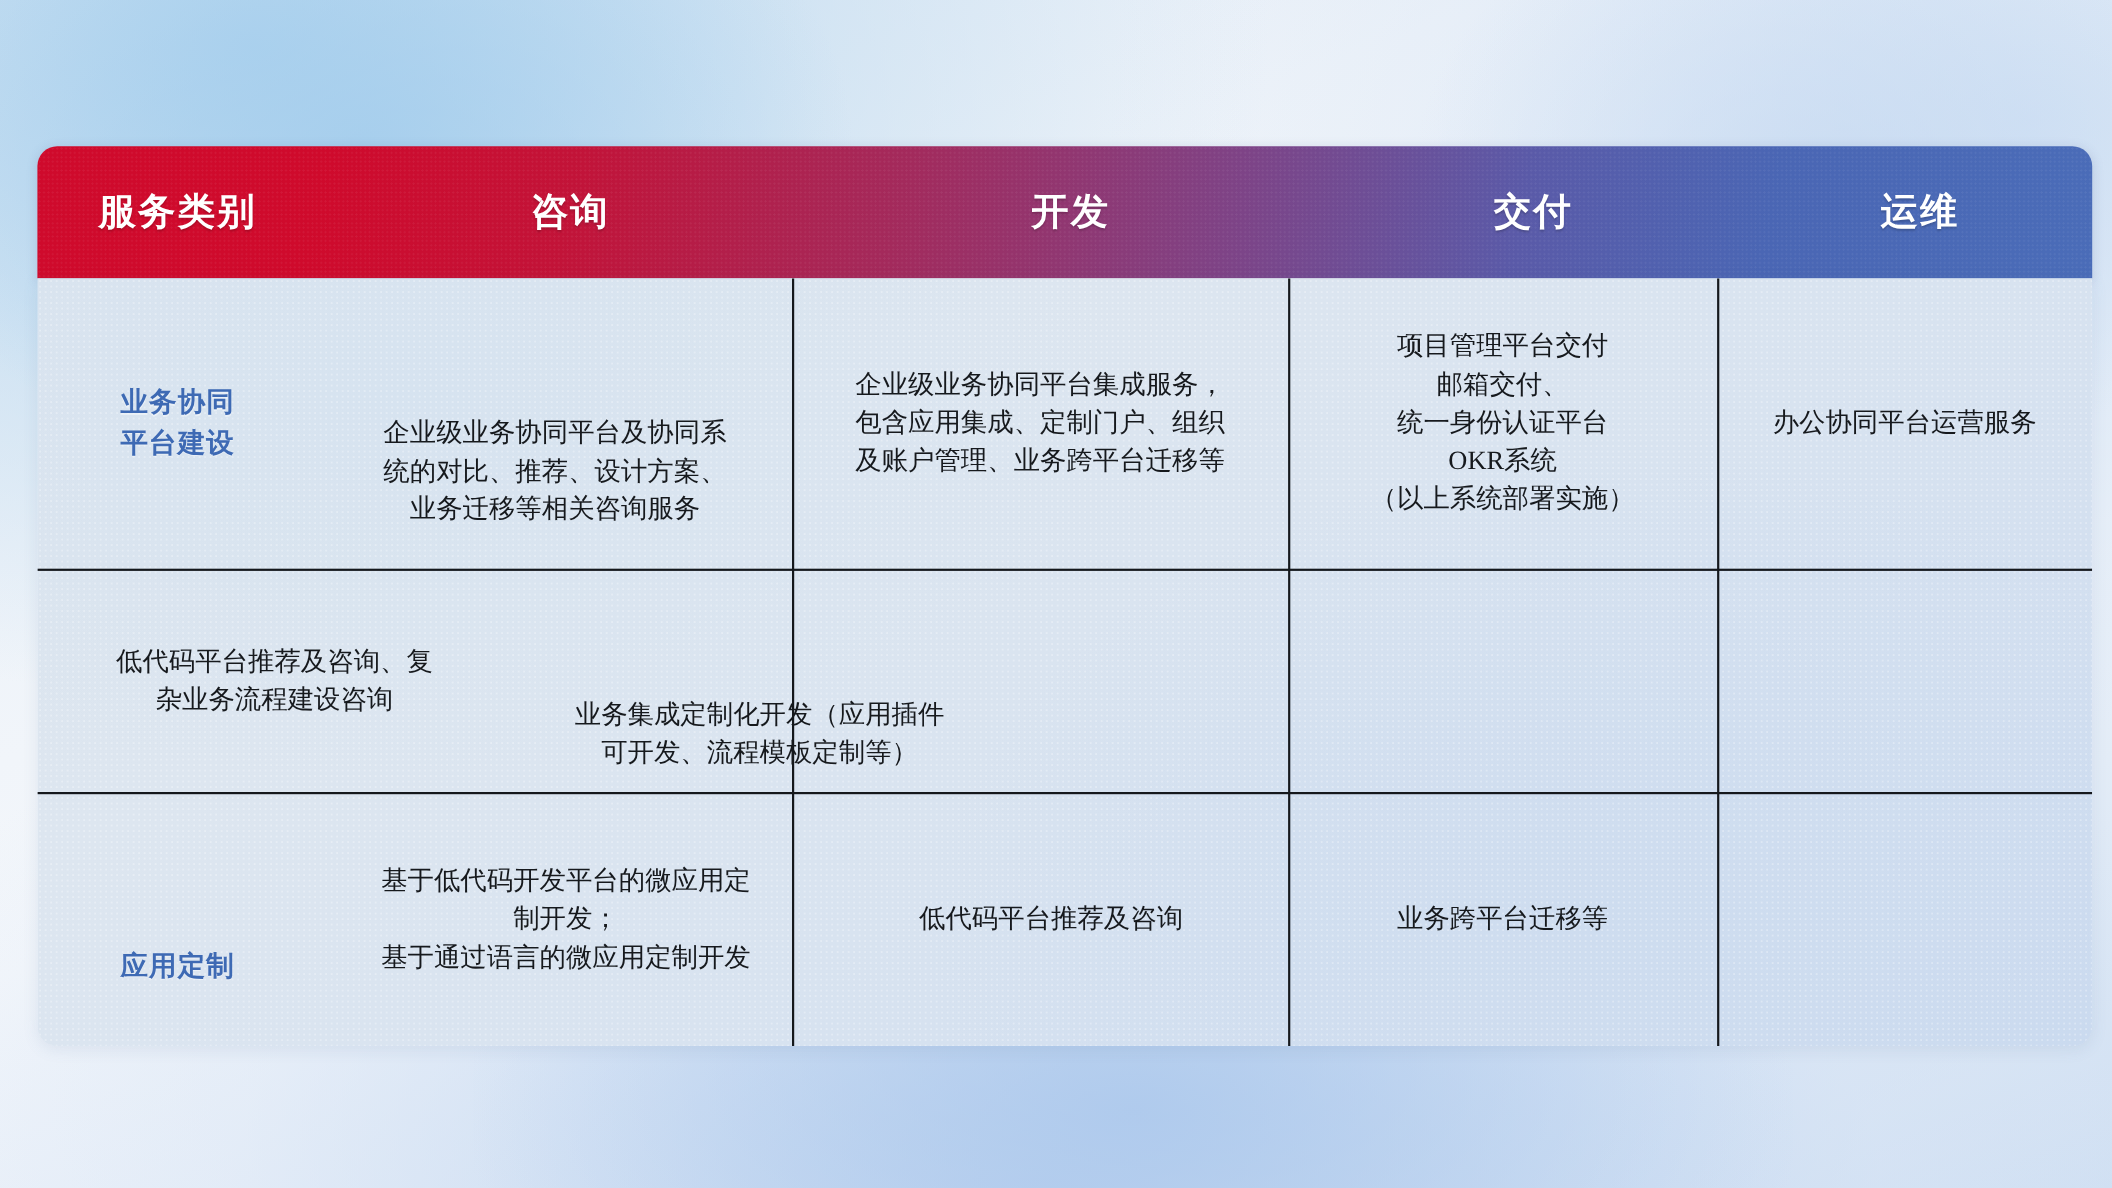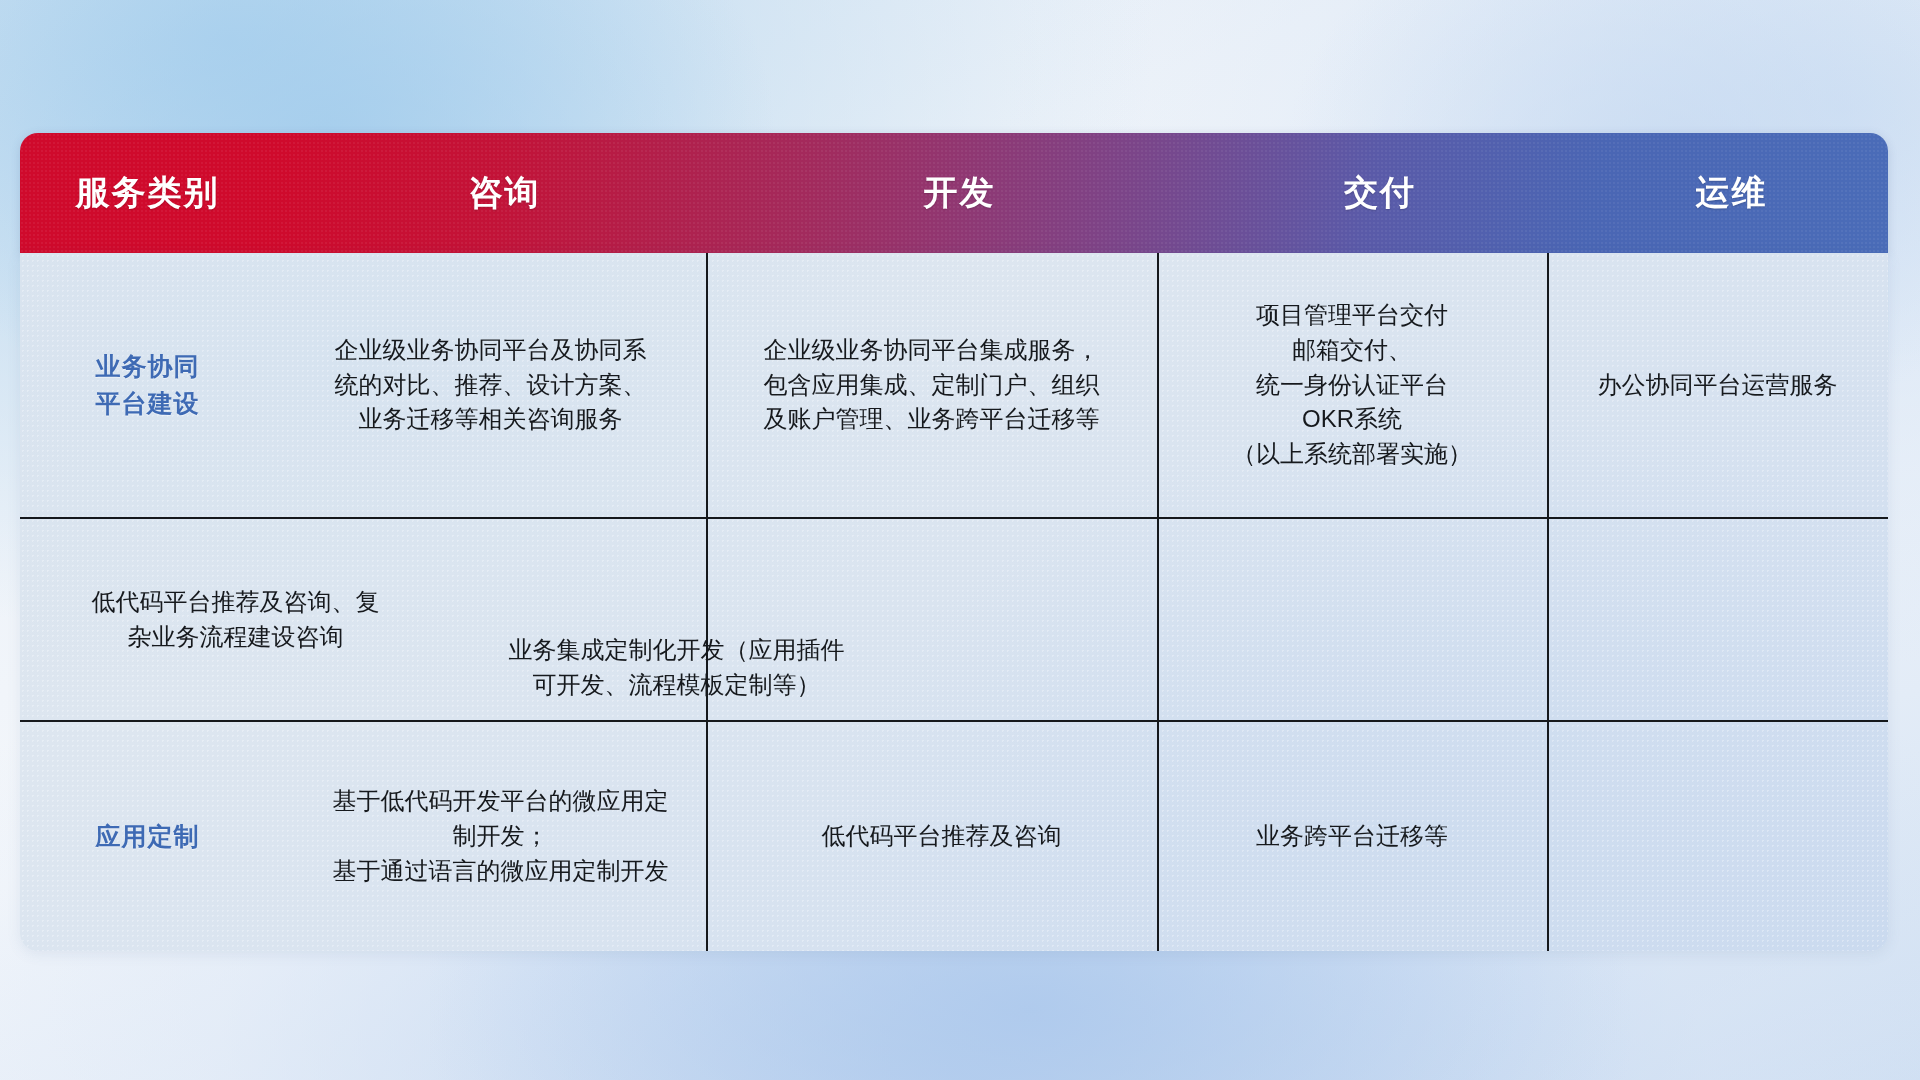--- a/index.html
+++ b/index.html
@@ -40,24 +40,25 @@
     background: radial-gradient(ellipse at center, rgba(196,216,241,0.7) 0%, rgba(196,216,241,0) 70%);
   }
   .bg-glow-c {
     left: 430px; bottom: -240px; width: 1200px; height: 620px;
     background: radial-gradient(ellipse at center, rgba(170,199,236,0.8) 0%, rgba(170,199,236,0) 72%);
   }
 
   
   .matrix {
     position: absolute;
-    left: 20px;
+    left: 34px;
     top: 133px;
     width: 1868px;
     height: 818px;
+    font-family: Liberation Serif, serif;
   }
 
   
   .matrix-head {
     position: relative;
     height: 120px;
     border-radius: 18px 18px 0 0;
     background: linear-gradient(
         100deg,
         #cf0a2c 0%,
@@ -176,21 +177,21 @@
       <div class="grid-line vline" style="left:686px; top:0; height:698px;"></div>
       <div class="grid-line vline" style="left:1137px; top:0; height:698px;"></div>
       <div class="grid-line vline" style="left:1527px; top:0; height:698px;"></div>
 
       <div class="grid-line hline" style="left:0; right:0; top:264px;"></div>
       <div class="grid-line hline" style="left:0; right:0; top:467px;"></div>
 
       <div class="row" style="top:0; height:264px;">
         <div class="cell cell-label" style="width:255px;height:264px;">业务协同
 平台建设</div>
-        <div class="cell" style="width:431px;height:264px;">企业级业务协同平台及协同系
+        <div class="cell" style="width:431px;height:264px;margin-top:44px;">企业级业务协同平台及协同系
 统的对比、推荐、设计方案、
 业务迁移等相关咨询服务</div>
         <div class="cell" style="width:451px;height:264px;">企业级业务协同平台集成服务，
 包含应用集成、定制门户、组织
 及账户管理、业务跨平台迁移等</div>
         <div class="cell" style="width:390px;height:264px;">项目管理平台交付
 邮箱交付、
 统一身份认证平台
 OKR系统
 （以上系统部署实施）</div>
@@ -200,21 +201,21 @@
       <div class="row" style="top:266px; height:201px;">
         <div class="cell" style="width:431px;height:201px;">低代码平台推荐及咨询、复
 杂业务流程建设咨询</div>
         <div class="cell" style="width:451px;height:201px;margin-top:48px;">业务集成定制化开发（应用插件
 可开发、流程模板定制等）</div>
         <div class="cell cell-empty" style="width:390px;height:201px;"></div>
         <div class="cell cell-empty" style="width:341px;height:201px;"></div>
       </div>
 
       <div class="row" style="top:469px; height:229px;">
-        <div class="cell cell-label" style="width:255px;height:229px;">应用定制</div>
+        <div class="cell cell-label" style="width:255px;height:229px;margin-top:42px;">应用定制</div>
         <div class="cell" style="width:451px;height:229px;">基于低代码开发平台的微应用定
 制开发；
 基于通过语言的微应用定制开发</div>
         <div class="cell" style="width:431px;height:229px;">低代码平台推荐及咨询</div>
         <div class="cell" style="width:390px;height:229px;">业务跨平台迁移等</div>
         <div class="cell cell-empty" style="width:341px;height:229px;"></div>
       </div>
 
     </div>
   </div>

